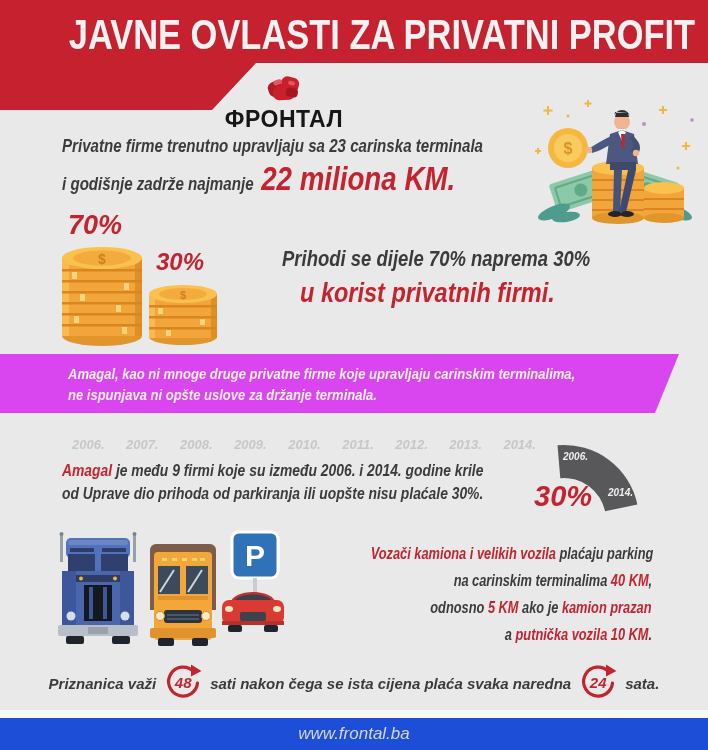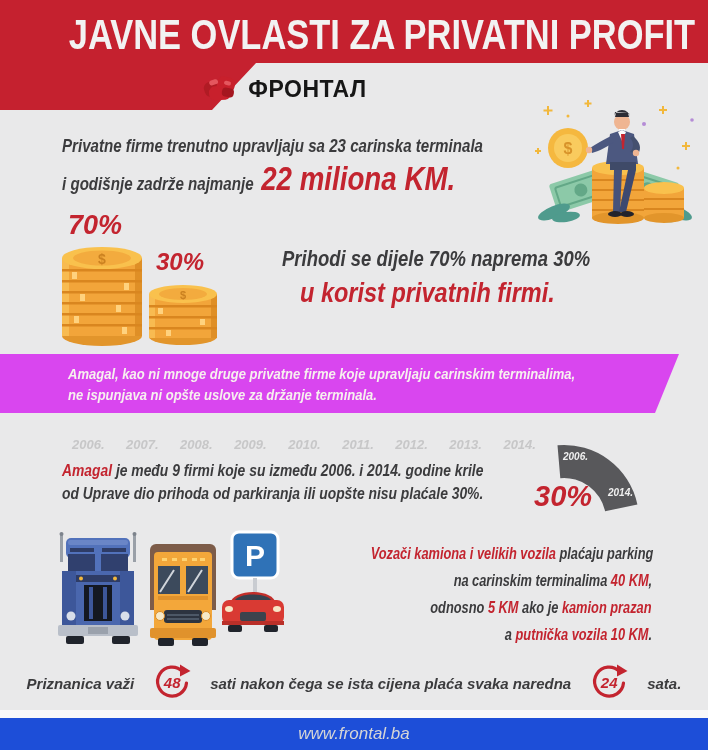--- a/index.html
+++ b/index.html
@@ -9,21 +9,21 @@
   .it{font-style:italic;font-weight:bold;color:#3b3b3d;}
   .red{color:#c3242f;}
   .cond{display:inline-block;transform:scaleX(0.84);transform-origin:0 50%;white-space:nowrap;}
   .condC{display:inline-block;transform:scaleX(0.82);transform-origin:50% 50%;white-space:nowrap;}
   .condR{display:inline-block;transform:scaleX(0.80);transform-origin:100% 50%;white-space:nowrap;}
 
   .header{top:0;left:0;width:708px;height:110px;background:#c5212f;
           clip-path:polygon(0 0,708px 0,708px 63px,256px 63px,212px 110px,0 110px);}
   .title-wrap{top:11px;left:0;width:708px;text-align:center;}
   .title{font-size:42px;font-weight:bold;color:#f2f2f2;}
-  .logo{top:72px;left:0;width:568px;display:flex;justify-content:center;align-items:center;gap:9px;}
+  .logo{top:72px;left:0;width:568px;display:flex;justify-content:center;align-items:center;flex-direction:column;}
   .logo-text{font-size:23px;font-weight:bold;color:#161616;letter-spacing:.5px;}
 
   .intro1{left:62px;top:136px;font-size:18px;}
   .intro2{left:62px;top:160px;font-size:18px;}
   .amount{font-size:33px;margin-left:9px;}
 
   .pct70{left:68px;top:210px;font-size:27px;}
   .pct30{left:156px;top:248px;font-size:24px;}
   .split{left:282px;top:246px;}
   .split-l1{font-size:22px;}
@@ -34,21 +34,21 @@
           padding:9px 0 0 68px;box-sizing:border-box;font-size:15.5px;line-height:21px;}
   .banner .it{color:#f7f0ef;}
 
   .years{left:72px;top:437px;width:464px;display:flex;justify-content:space-between;}
   .years span{font-size:13px;color:#c7c7c8;}
   .amagal{left:62px;top:459px;font-size:16.5px;line-height:23px;}
 
   .parking{left:300px;top:540px;width:352px;text-align:right;font-size:16px;line-height:27px;}
 
   .receipt{left:0;top:660px;width:708px;height:46px;display:flex;justify-content:center;
-           align-items:center;gap:18px;font-size:15px;}
+           align-items:center;gap:7px;font-size:15px;}
   .hours-icon{position:relative;width:40px;height:40px;flex:0 0 auto;}
   .hours-icon .num{position:absolute;left:0;top:0;width:40px;height:40px;line-height:40px;
                    text-align:center;font-size:15px;}
 
   .strip{top:710px;left:0;width:708px;height:8px;background:#f8f8f9;}
   .footer{top:718px;left:0;width:708px;height:32px;background:#1d4ed8;text-align:center;
           line-height:31px;}
   .footer span{font-style:italic;font-size:17px;color:#d6d6d6;}
 </style>
 </head>

